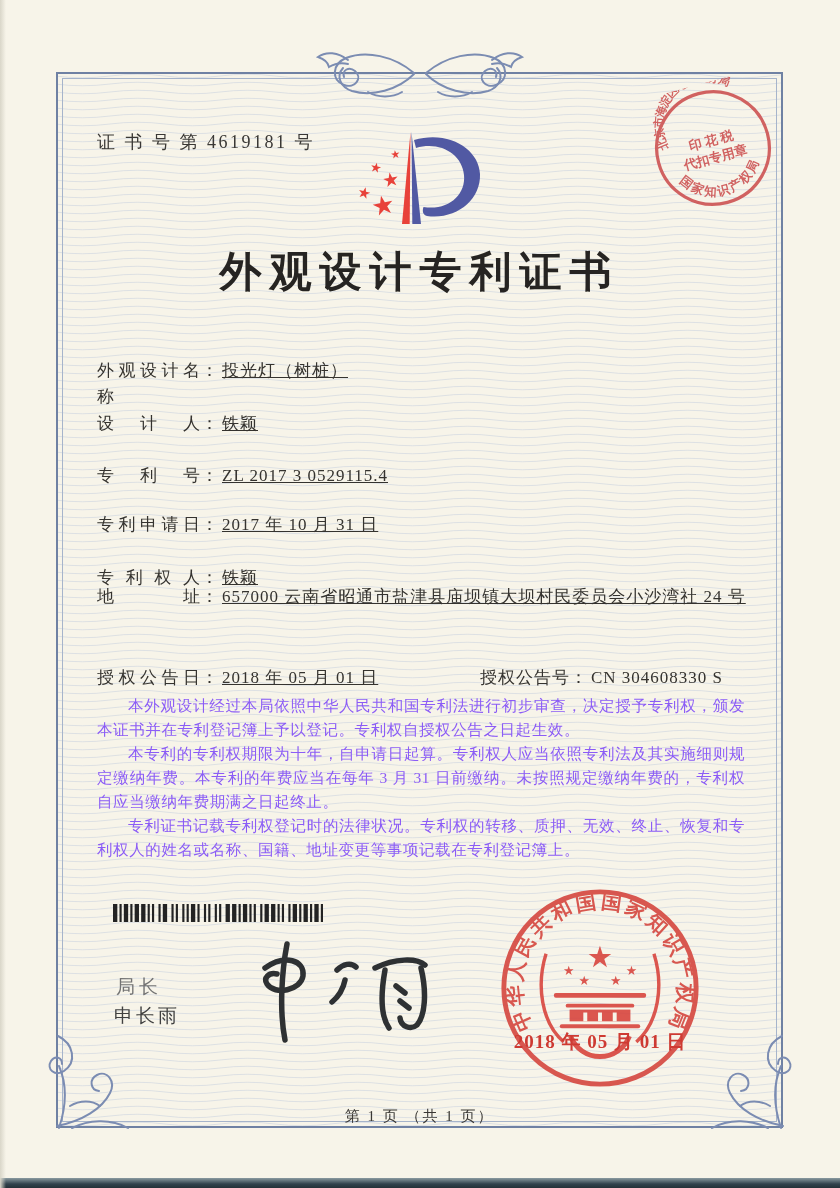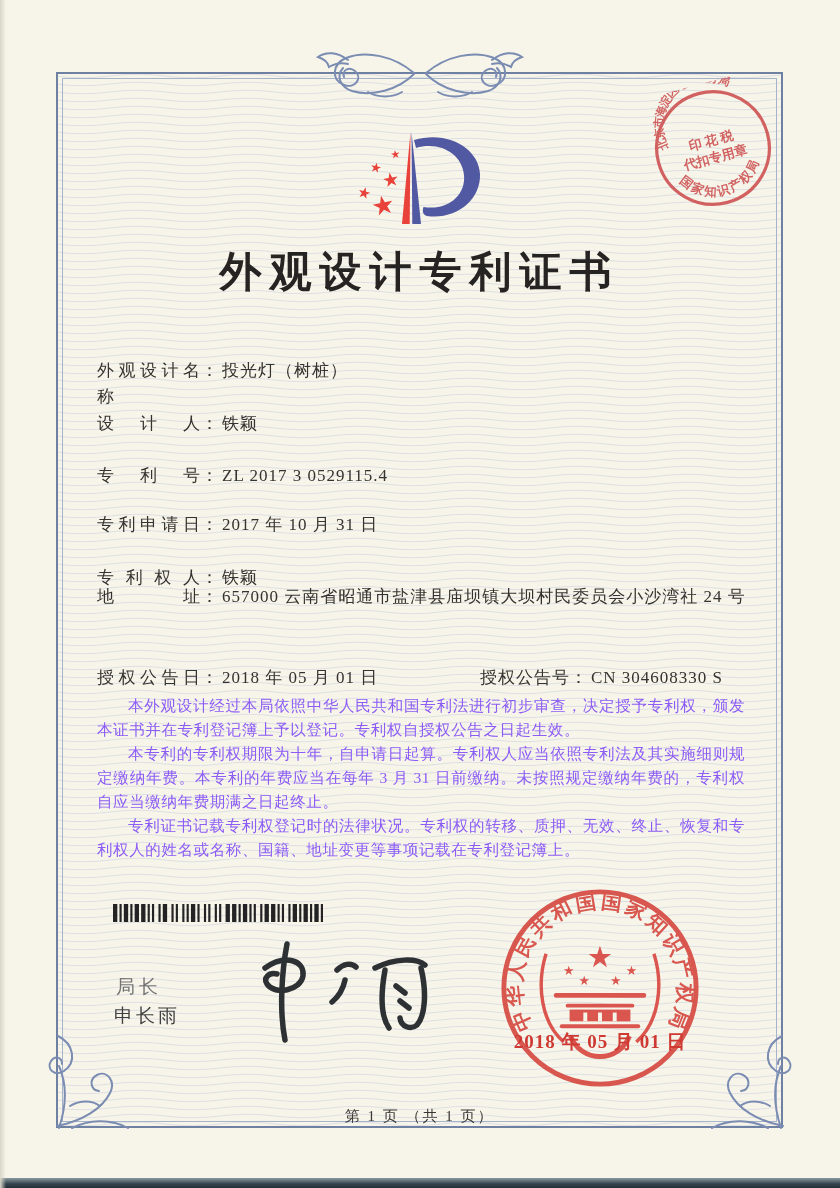--- a/index.html
+++ b/index.html
@@ -10,21 +10,21 @@
   svg{display:block;}
   
   .frame-outer{left:56px;top:72px;width:727px;height:1056px;border:2px solid #6f81a3;box-sizing:border-box;}
   .frame-inner{left:62px;top:78px;width:715px;height:1044px;border:1px solid #a6b4cb;box-sizing:border-box;}
   .cert-no{left:97px;top:130px;font-size:18px;letter-spacing:2.5px;color:#3a3835;}
   .title{left:56px;top:244px;width:727px;text-align:center;font-size:42px;font-weight:bold;
          letter-spacing:8px;color:#262422;}
   .field{left:97px;width:660px;font-size:17px;line-height:26px;letter-spacing:1px;color:#35332f;}
   .flabel{display:inline-block;width:104px;text-align:justify;text-align-last:justify;vertical-align:top;}
   .fcolon{display:inline-block;vertical-align:top;}
-  .fvalue{display:inline-block;vertical-align:top;max-width:535px;margin-left:3px;}
+  .fvalue{display:inline-block;vertical-align:top;max-width:535px;margin-left:3px;text-decoration:underline;}
   .grant-group{position:absolute;left:383px;top:0;white-space:nowrap;}
   .paras{left:97px;top:694px;width:648px;}
   .paras p{margin:0;font-size:15.5px;line-height:24px;letter-spacing:0.6px;text-indent:2em;
            text-align:justify;color:#8b5cf6;}
   .barcode{left:113px;top:904px;width:210px;height:18px;}
   .officer-title{left:116px;top:966px;font-size:19px;letter-spacing:4px;color:#737373;margin-top:8px;}
   .officer-name{left:114px;top:1003px;font-size:19px;letter-spacing:3px;color:#404040;}
   .signature{left:225px;top:938px;width:215px;height:108px;}
   .seal{left:497px;top:885px;width:206px;height:206px;}
   .seal-date{position:absolute;left:0;top:144px;width:100%;text-align:center;font-size:19px;
@@ -63,20 +63,21 @@
     <g id="corner-bl">
       <path d="M58 1036 C 74 1044 77 1062 64 1071 C 55 1077 46 1069 51 1061 C 55 1055 62 1057 62 1064"></path>
       <path d="M59 1128 C 67 1104 66 1082 59 1066"></path>
       <path d="M57 1126 C 82 1121 102 1109 110 1093 C 116 1081 107 1070 97 1075 C 89 1079 90 1090 99 1091"></path>
       <path d="M128 1128 C 110 1118 88 1120 72 1128"></path>
       <path d="M70 1106 C 80 1100 92 1100 100 1106"></path>
     </g>
     <use href="#corner-bl" transform="translate(840,0) scale(-1,1)"></use>
   </svg>
 
+  <div class="abs cert-no">证 书 号 第 4619181 号</div>
 
   <svg class="abs" width="150" height="104" viewBox="0 0 150 104" style="left:352px;top:128px">
     <g fill="#e8423a" font-family="'DejaVu Sans',sans-serif" text-anchor="middle">
       <text x="33" y="86" font-size="26" transform="rotate(-12 33 86)">★</text>
       <text x="11" y="70" font-size="15" transform="rotate(14 11 70)">★</text>
       <text x="40" y="58" font-size="19" transform="rotate(-10 40 58)">★</text>
       <text x="23" y="44" font-size="13" transform="rotate(12 23 44)">★</text>
       <text x="44" y="30" font-size="11" transform="rotate(-8 44 30)">★</text>
     </g>
     <g>

